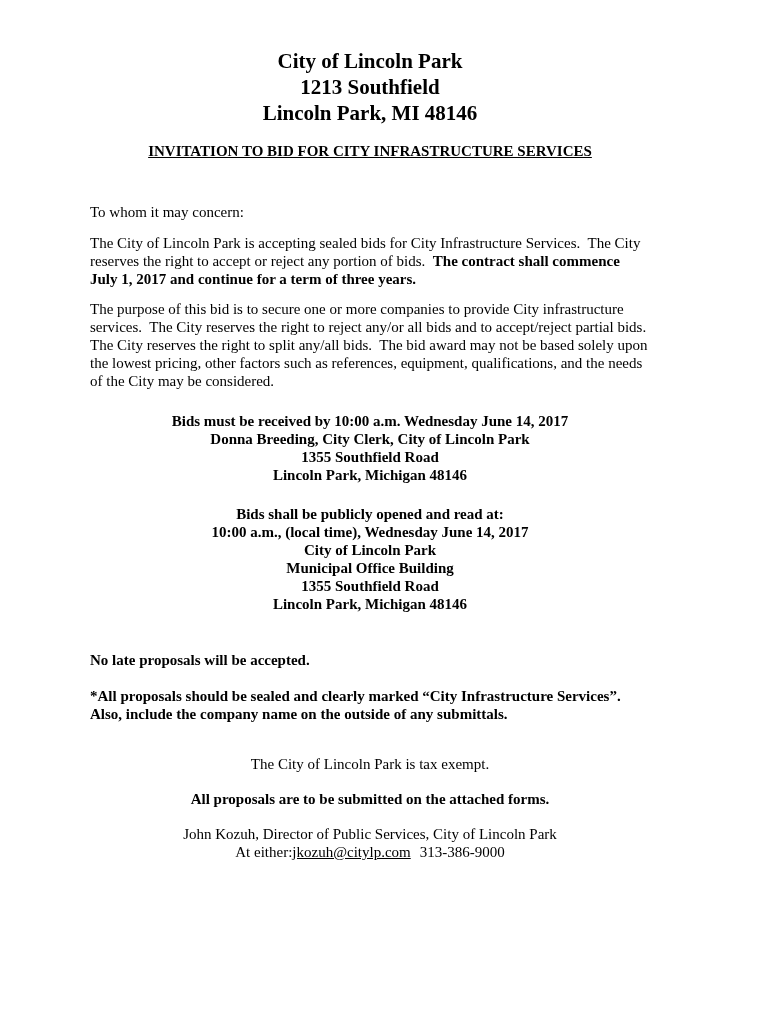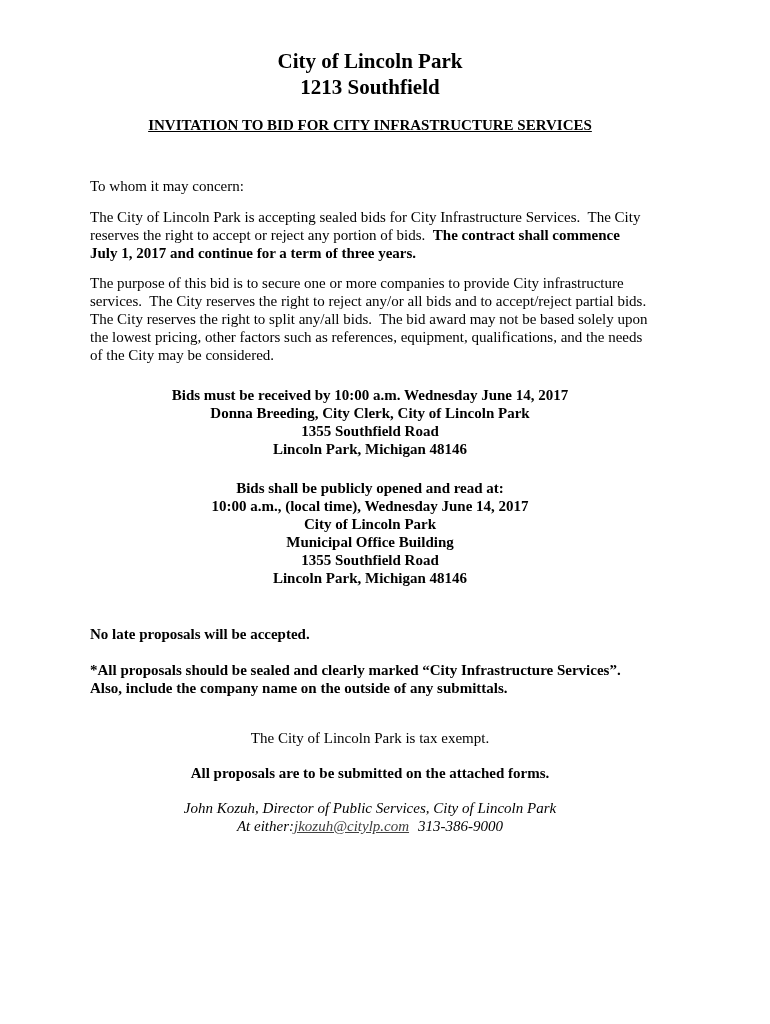--- a/index.html
+++ b/index.html
@@ -43,37 +43,38 @@
   .salutation   { margin-top: 43px; }
   .p-accepting  { margin-top: 13px; }
   .p-purpose    { margin-top: 12px; }
   .block-received { margin-top: 22px; }
   .block-opened   { margin-top: 21px; }
   .p-no-late    { margin-top: 38px; }
   .p-sealed     { margin-top: 18px; }
   .p-tax        { margin-top: 32px; }
   .p-attached   { margin-top: 17px; }
   .p-questions  { margin-top: 18px; }
-  .contact-block { margin-top: 17px; font-style: italic; }
+  .contact-block { margin-top: 17px; }
   a.email-link, .email-link {
-    color: #404040;
+    color: #000000;
     text-decoration: underline;
     cursor: pointer;
     margin-left: 0;
   }
   .phone { margin-left: 9px; }
 </style>
 </head>
 <body>
 
 <div class="page">
 
   <div class="doc-header">
     <div class="line" style="font-size:21px;line-height:26px;">City of Lincoln Park</div>
     <div class="line" style="font-size:21px;line-height:26px;">1213 Southfield</div>
+    <div class="line" style="font-size:21px;line-height:26px;">Lincoln Park, MI 48146</div>
   </div>
 
   <div class="doc-title">INVITATION TO BID FOR CITY INFRASTRUCTURE SERVICES</div>
 
   <p class="salutation">To whom it may concern:</p>
 
   <p class="p-accepting"><span>The City of Lincoln Park is accepting sealed bids for City Infrastructure Services.  The City reserves the right to accept or reject any portion of bids.  </span><span class="b">The contract shall commence July 1, 2017 and continue for a term of three years.</span></p>
 
   <p class="p-purpose">The purpose of this bid is to secure one or more companies to provide City infrastructure services.  The City reserves the right to reject any/or all bids and to accept/reject partial bids.  The City reserves the right to split any/all bids.  The bid award may not be based solely upon the lowest pricing, other factors such as references, equipment, qualifications, and the needs of the City may be considered.</p>
 

